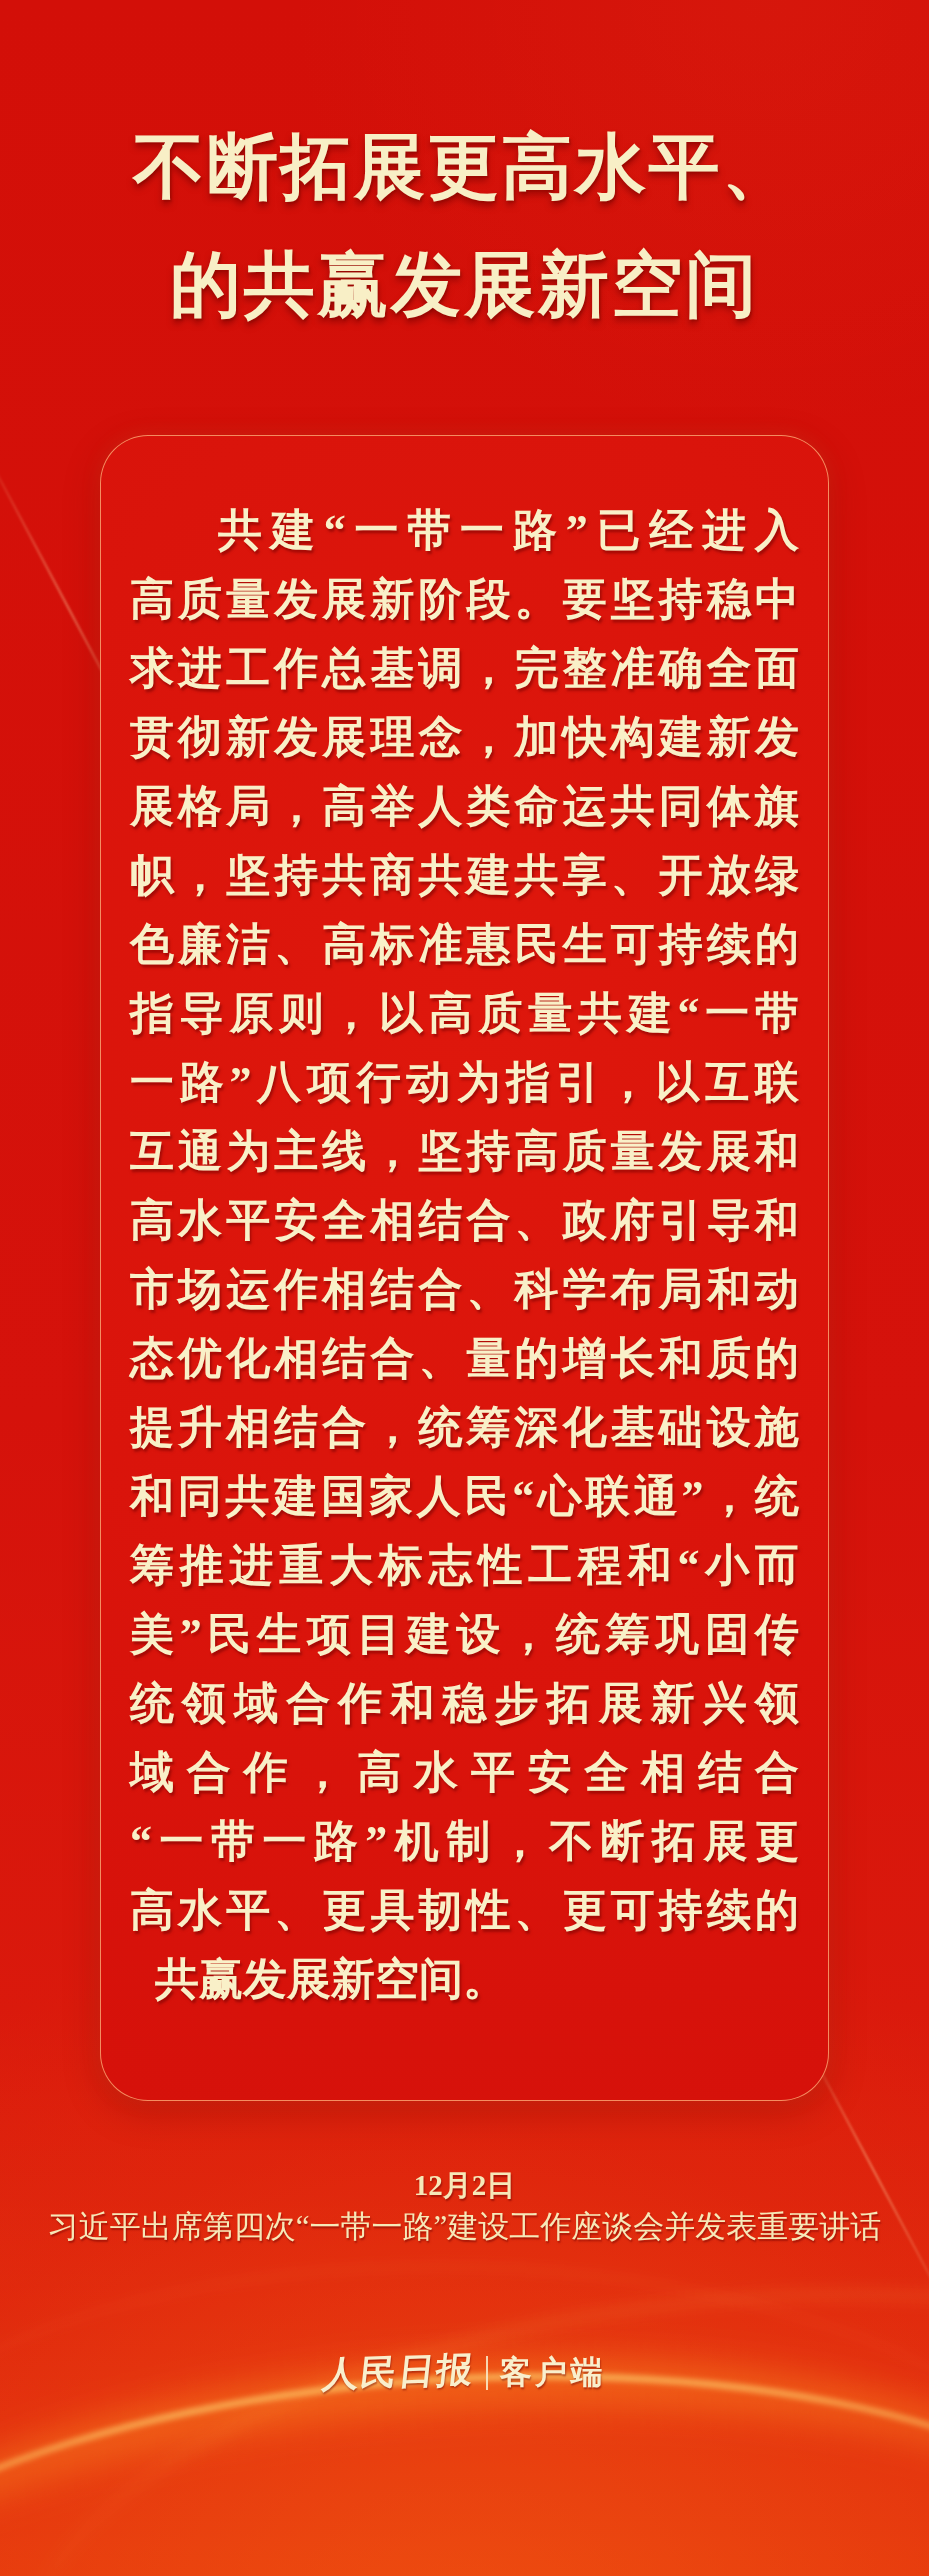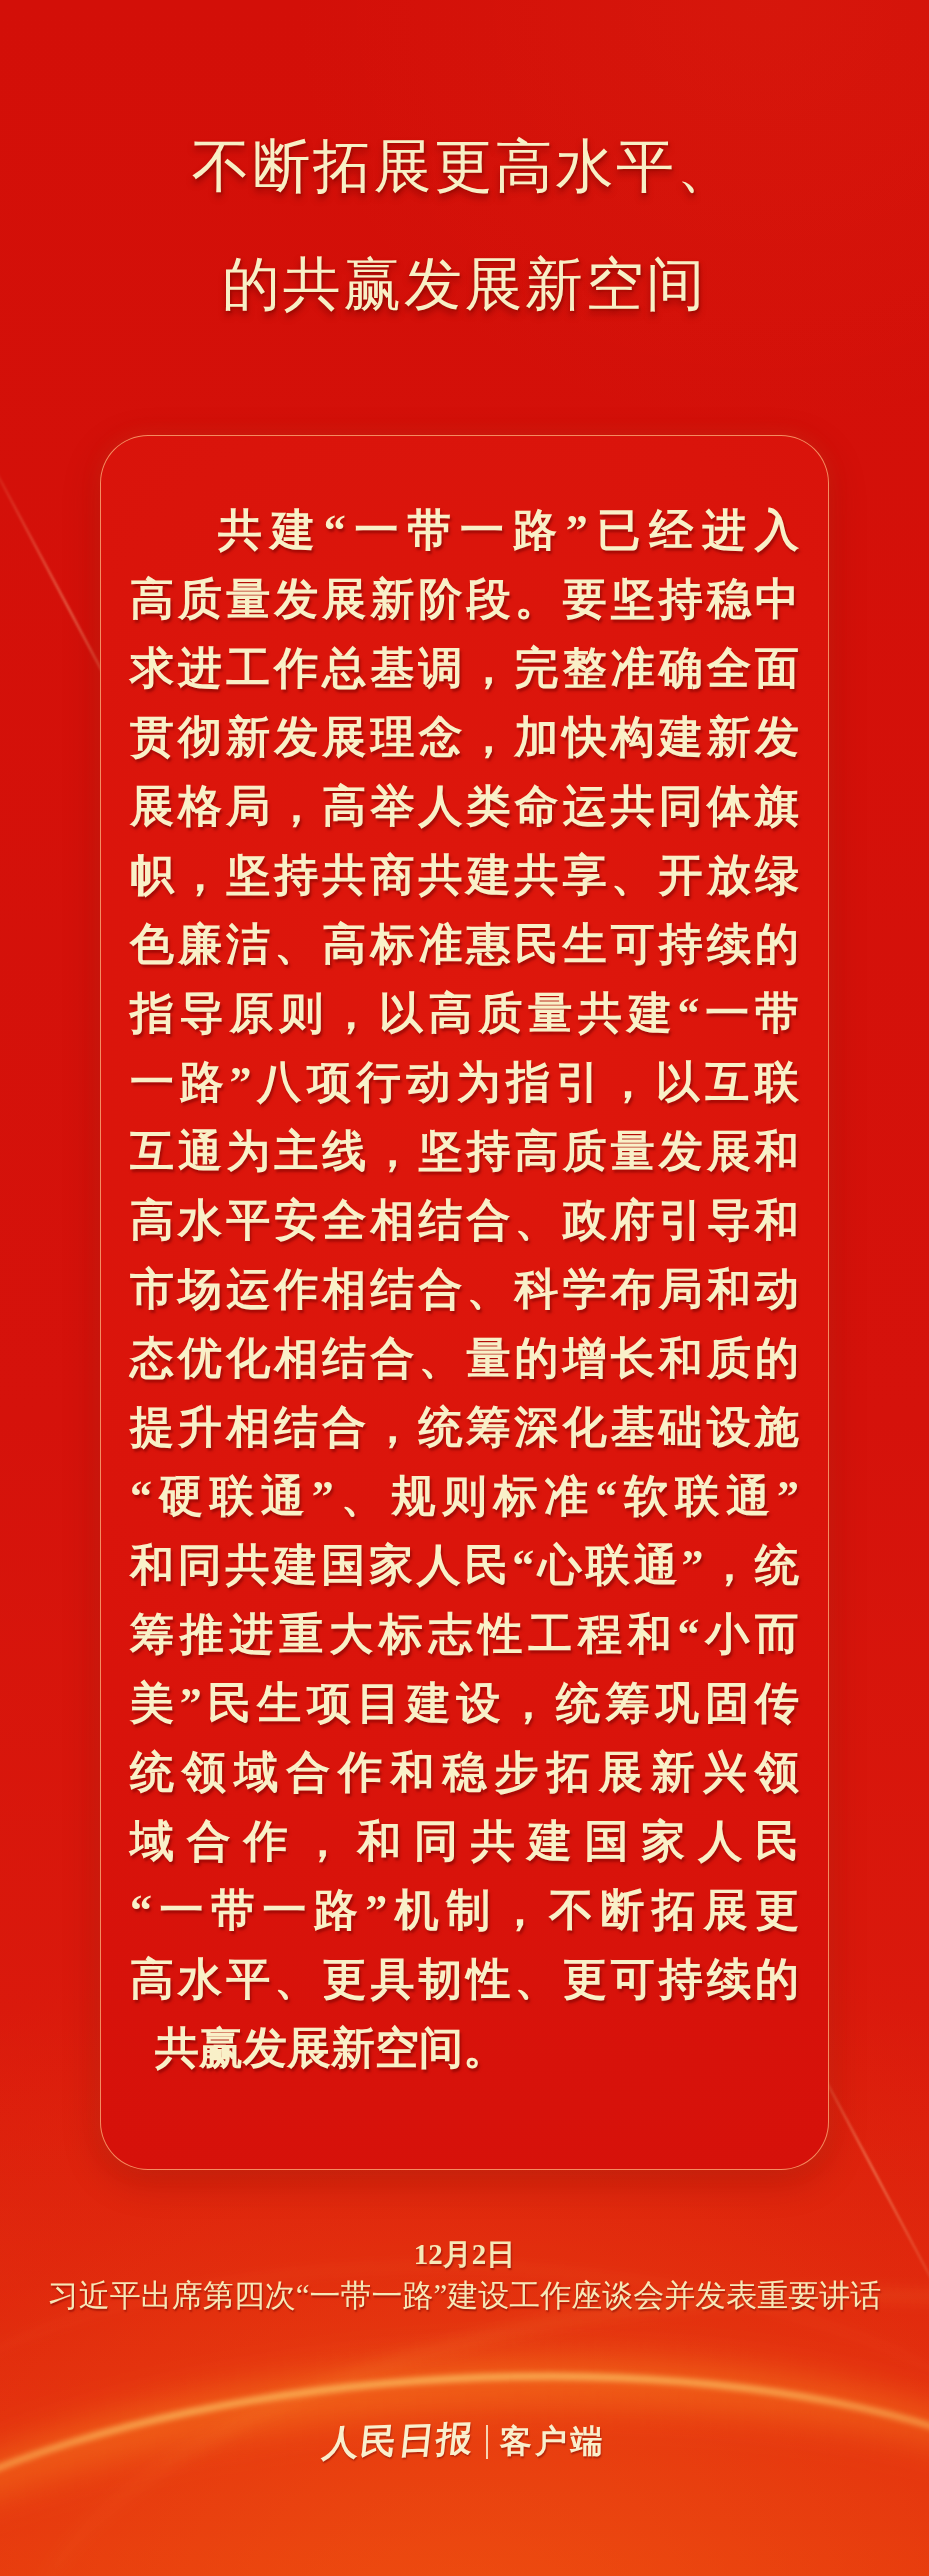--- a/index.html
+++ b/index.html
@@ -11,21 +11,21 @@
     background:
       radial-gradient(85% 28% at 82% 0%, rgba(255,110,50,.08), transparent 60%),
       radial-gradient(130% 42% at 50% 106%, rgba(255,120,20,.40), rgba(235,60,10,.15) 55%, transparent 78%),
       linear-gradient(180deg, #d30f08 0%, #d5120b 55%, #da190c 78%, #e02a0e 92%, #e4360e 100%);
     font-family:"Liberation Serif","DejaVu Serif",serif;
   }
 
   
   .title-block { position:relative; z-index:2; padding-top:108px; text-align:center; }
   .title-line {
-    font-weight:400; font-size:58px; line-height:118px; letter-spacing:2.6px;
+    font-weight:700; font-size:71px; line-height:118px; letter-spacing:2.6px;
     color:#f8efc6; white-space:nowrap;
     text-shadow:0 5.2px 6.9px rgba(120,0,0,.55), 1.7px 1.7px 1.7px rgba(150,12,0,.5);
   }
 
   
   .card {
     position:relative; z-index:2;
     box-sizing:border-box;
     width:729px; margin:91px auto 0;
     padding:60px 29px 86px;
@@ -107,26 +107,25 @@
         <div class="quote-line">展格局，高举人类命运共同体旗</div>
         <div class="quote-line">帜，坚持共商共建共享、开放绿</div>
         <div class="quote-line">色廉洁、高标准惠民生可持续的</div>
         <div class="quote-line">指导原则，以高质量共建“一带</div>
         <div class="quote-line">一路”八项行动为指引，以互联</div>
         <div class="quote-line">互通为主线，坚持高质量发展和</div>
         <div class="quote-line">高水平安全相结合、政府引导和</div>
         <div class="quote-line">市场运作相结合、科学布局和动</div>
         <div class="quote-line">态优化相结合、量的增长和质的</div>
         <div class="quote-line">提升相结合，统筹深化基础设施</div>
-        <div class="quote-line">“硬联通”、规则标准“软联通”</div>
         <div class="quote-line">和同共建国家人民“心联通”，统</div>
         <div class="quote-line">筹推进重大标志性工程和“小而</div>
         <div class="quote-line">美”民生项目建设，统筹巩固传</div>
         <div class="quote-line">统领域合作和稳步拓展新兴领</div>
-        <div class="quote-line">域合作，和同共建国家人民</div>
+        <div class="quote-line">域合作，高水平安全相结合</div>
         <div class="quote-line">“一带一路”机制，不断拓展更</div>
         <div class="quote-line">高水平、更具韧性、更可持续的</div>
         <div class="quote-line">共赢发展新空间。</div>
       </div>
   </section>
 
   <footer class="footer">
     <div class="event-date">12月2日</div>
     <div class="event-source">习近平出席第四次“一带一路”建设工作座谈会并发表重要讲话</div>
   </footer>

